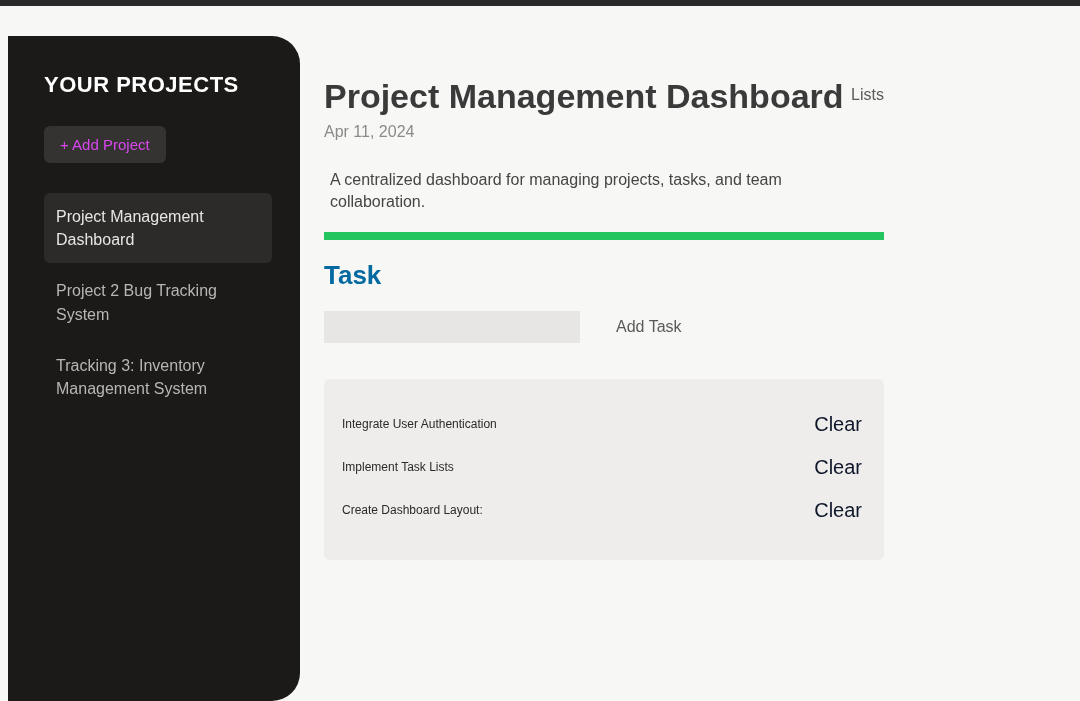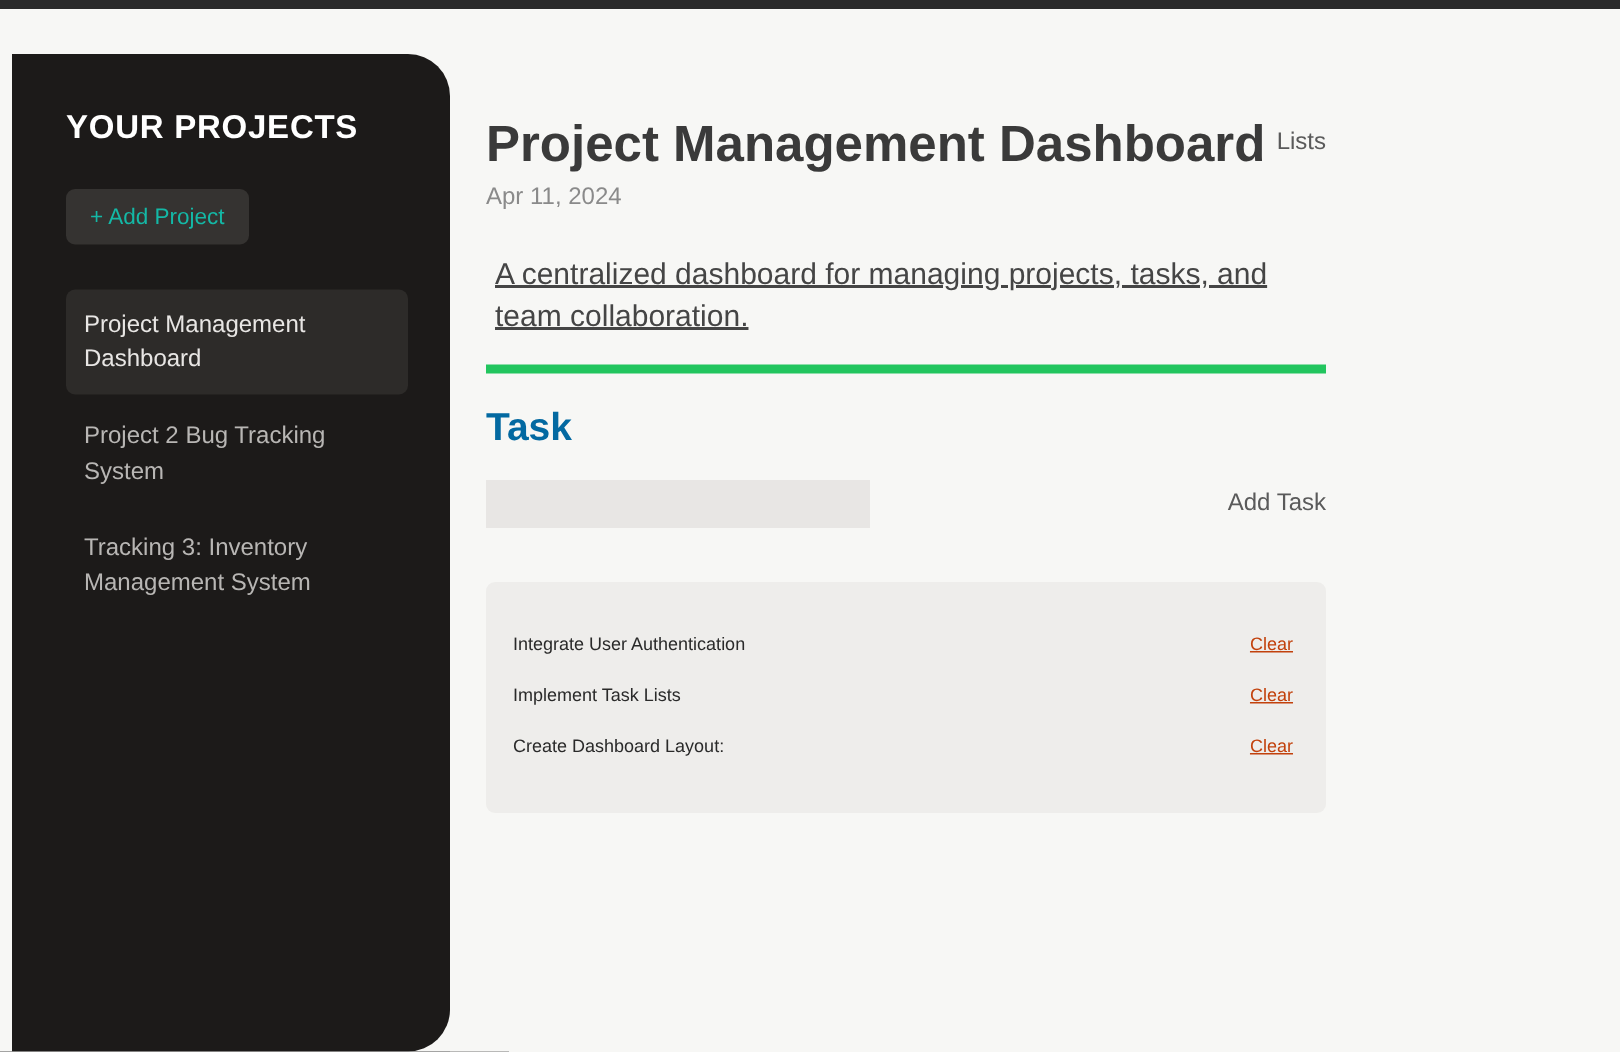--- a/index.html
+++ b/index.html
@@ -1,19 +1,18 @@
 <!DOCTYPE html>
 <html><head>
   <meta charset="utf-8">
   <style>
     * {
       margin: 0;
       padding: 0;
       box-sizing: border-box;
-      justify-content: space-between;
     }
     
     body {
       font-family: 'Segoe UI', Tahoma, Geneva, Verdana, sans-serif;
       background: #1a1a1a;
       width: 1080px;
       height: 701px;
       overflow: hidden;
     }
     
@@ -44,21 +43,21 @@
     .sidebar-title {
       font-size: 22px;
       font-weight: 700;
       letter-spacing: 0.5px;
       margin-bottom: 28px;
       color: #fff;
     }
     
     .add-project-btn {
       background: #353331;
-      color: #14b8a6;
+      color: #d946ef;
       border: none;
       padding: 10px 16px;
       font-size: 15px;
       border-radius: 6px;
       cursor: pointer;
       margin-bottom: 30px;
     }
     
     .project-list {
       display: flex;
@@ -114,40 +113,39 @@
       padding-top: 10px;
     }
     
     .project-date {
       font-size: 16px;
       color: #8a8a8a;
       margin-bottom: 22px;
     }
     
     .project-description {
-      font-size: 20px;
+      font-size: 16px;
       color: #454545;
       padding: 6px 4px 18px 6px;
-      border-bottom: 6px solid #22c55e;
+      border-bottom: 8px solid #22c55e;
       margin-bottom: 20px;
       line-height: 1.4;
-      text-decoration: underline;
     }
     
     .task-section-title {
       font-size: 26px;
       font-weight: 700;
       color: #0369a1;
       margin-bottom: 20px;
     }
     
     .task-input-row {
       display: flex;
       align-items: center;
-      gap: 1px;
+      gap: 36px;
       margin-bottom: 36px;
     }
     
     .task-input {
       width: 256px;
       height: 32px;
       border: none;
       background: #e8e6e4;
       padding: 0 10px;
       font-size: 15px;
@@ -175,24 +173,23 @@
     }
     
     .task-label {
       font-size: 12px;
       color: #2a2a2a;
     }
     
     .clear-btn {
       background: none;
       border: none;
-      color: #c2410c;
-      font-size: 12px;
-      cursor: pointer;
-      text-decoration: underline;
+      color: #0f172a;
+      font-size: 20px;
+      cursor: pointer;
     }
   </style>
 </head>
 <body>
 
 <div class="top-bar"></div>
 
 <div class="app-container">
 
   <aside class="sidebar">

